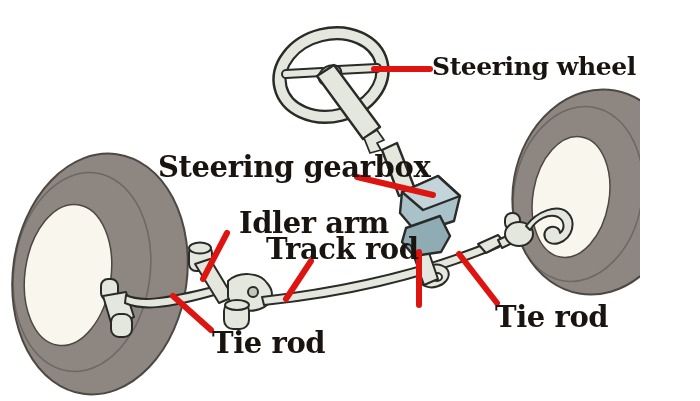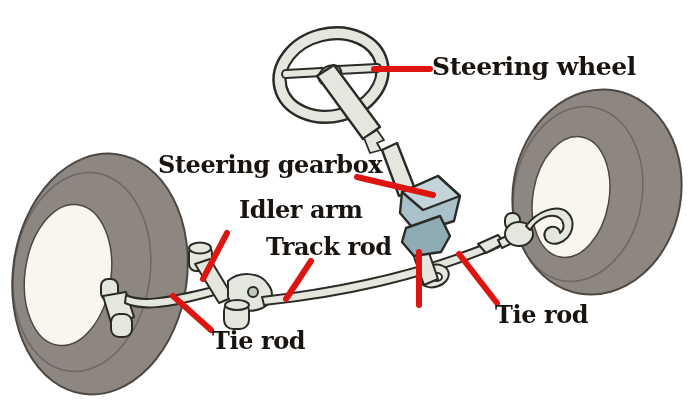--- a/index.html
+++ b/index.html
@@ -1,44 +1,44 @@
 <!DOCTYPE html>
 <html><head>
 <meta charset="utf-8">
 <style>
   html, body { margin: 0; padding: 0; }
   body { background: #ffffff; }
   #stage {
     position: relative;
-    width: 700px;
+    width: 640px;
     height: 401px;
     background: #ffffff;
     overflow: hidden;
     font-family: "DejaVu Serif", "Liberation Serif", serif;
     text-decoration: underline;
   }
   #diagram-svg {
     position: absolute;
     left: 0; top: 0;
     width: 700px; height: 401px;
   }
   .label {
     position: absolute;
     font-family: "DejaVu Serif", "Liberation Serif", serif;
     font-weight: 700;
     color: #1a1410;
-    font-size: 24px;
+    font-size: 29px;
     line-height: 1.1;
     letter-spacing: -0.4px;
     white-space: nowrap;
     user-select: none;
   }
   #lbl-steering-wheel  { left: 432px; top: 53px;  font-size: 25px; }
   #lbl-steering-gearbox{ left: 158px; top: 152px; }
-  #lbl-idler-arm       { left: 239px; top: 197px; text-align: right; }
+  #lbl-idler-arm       { left: 239px; top: 208px; text-align: right; }
   #lbl-track-rod       { left: 266px; top: 234px; }
   #lbl-tie-rod-left    { left: 212px; top: 328px; }
   #lbl-pitman-arm      { left: 379px; top: 306px; line-height: 31px; }
   #lbl-pitman-arm span { display: block; }
   #lbl-tie-rod-right   { left: 495px; top: 302px; }
 </style>
 </head>
 <body>
 
 <div id="stage">

